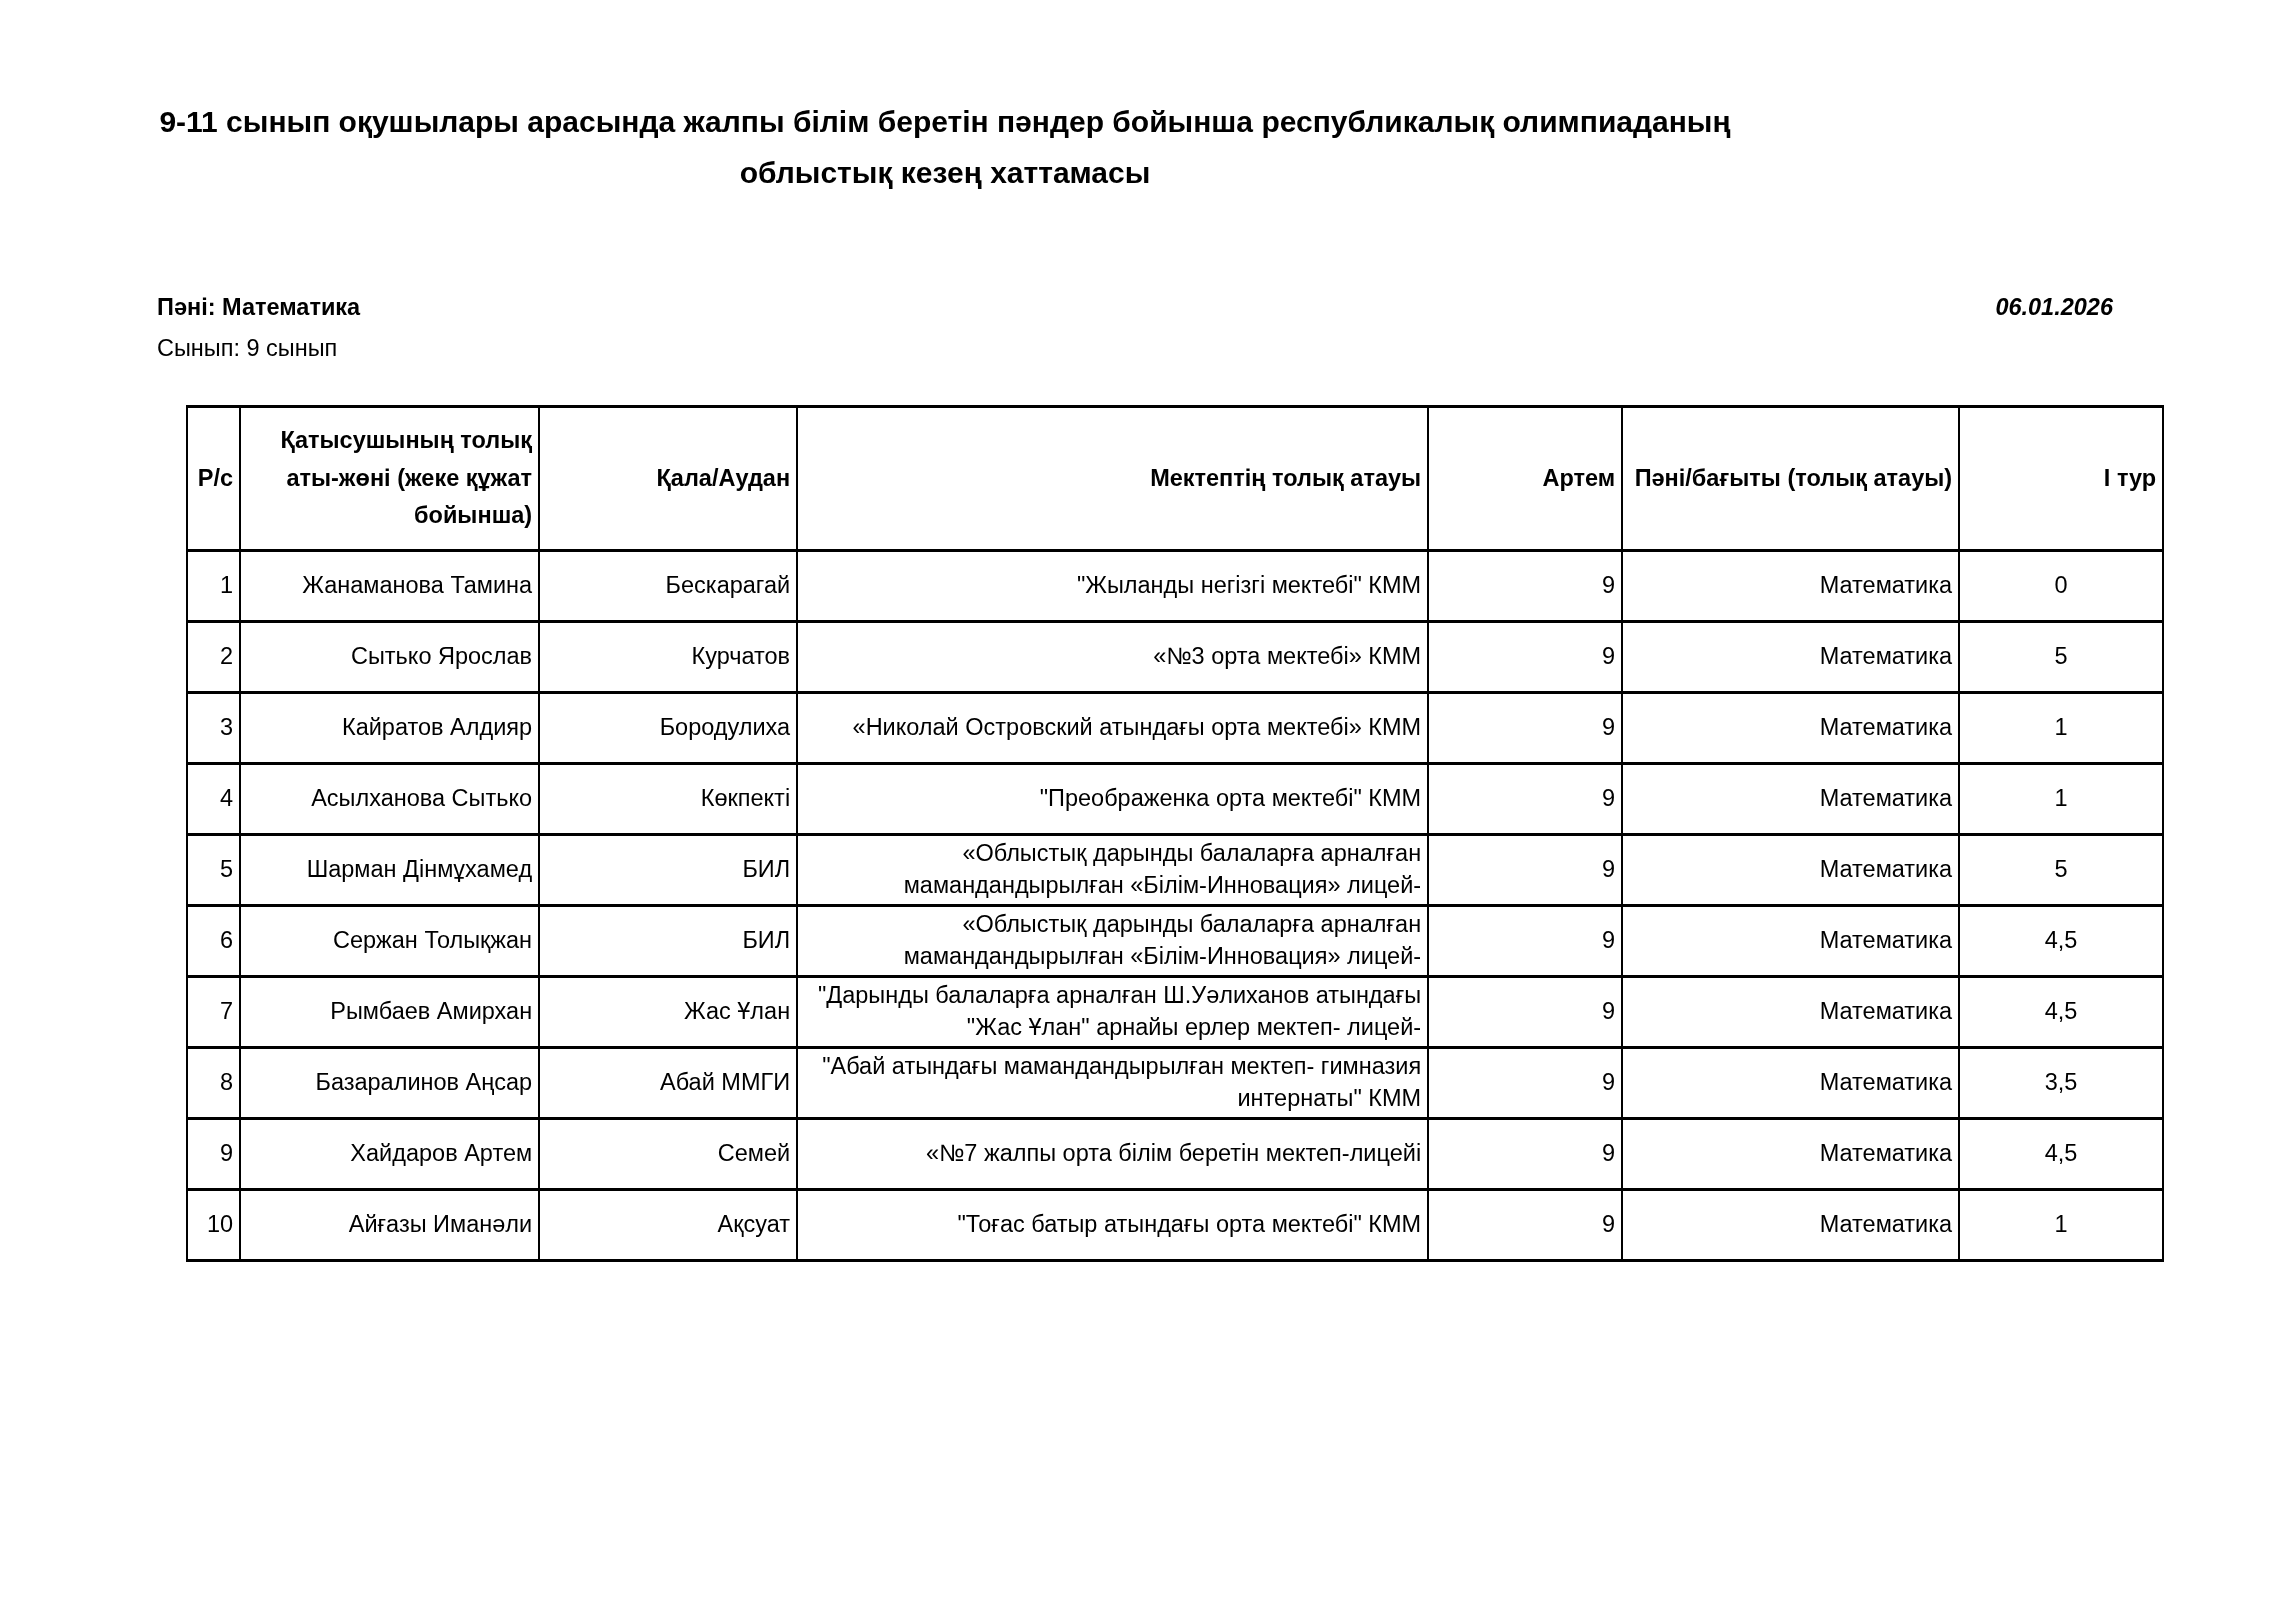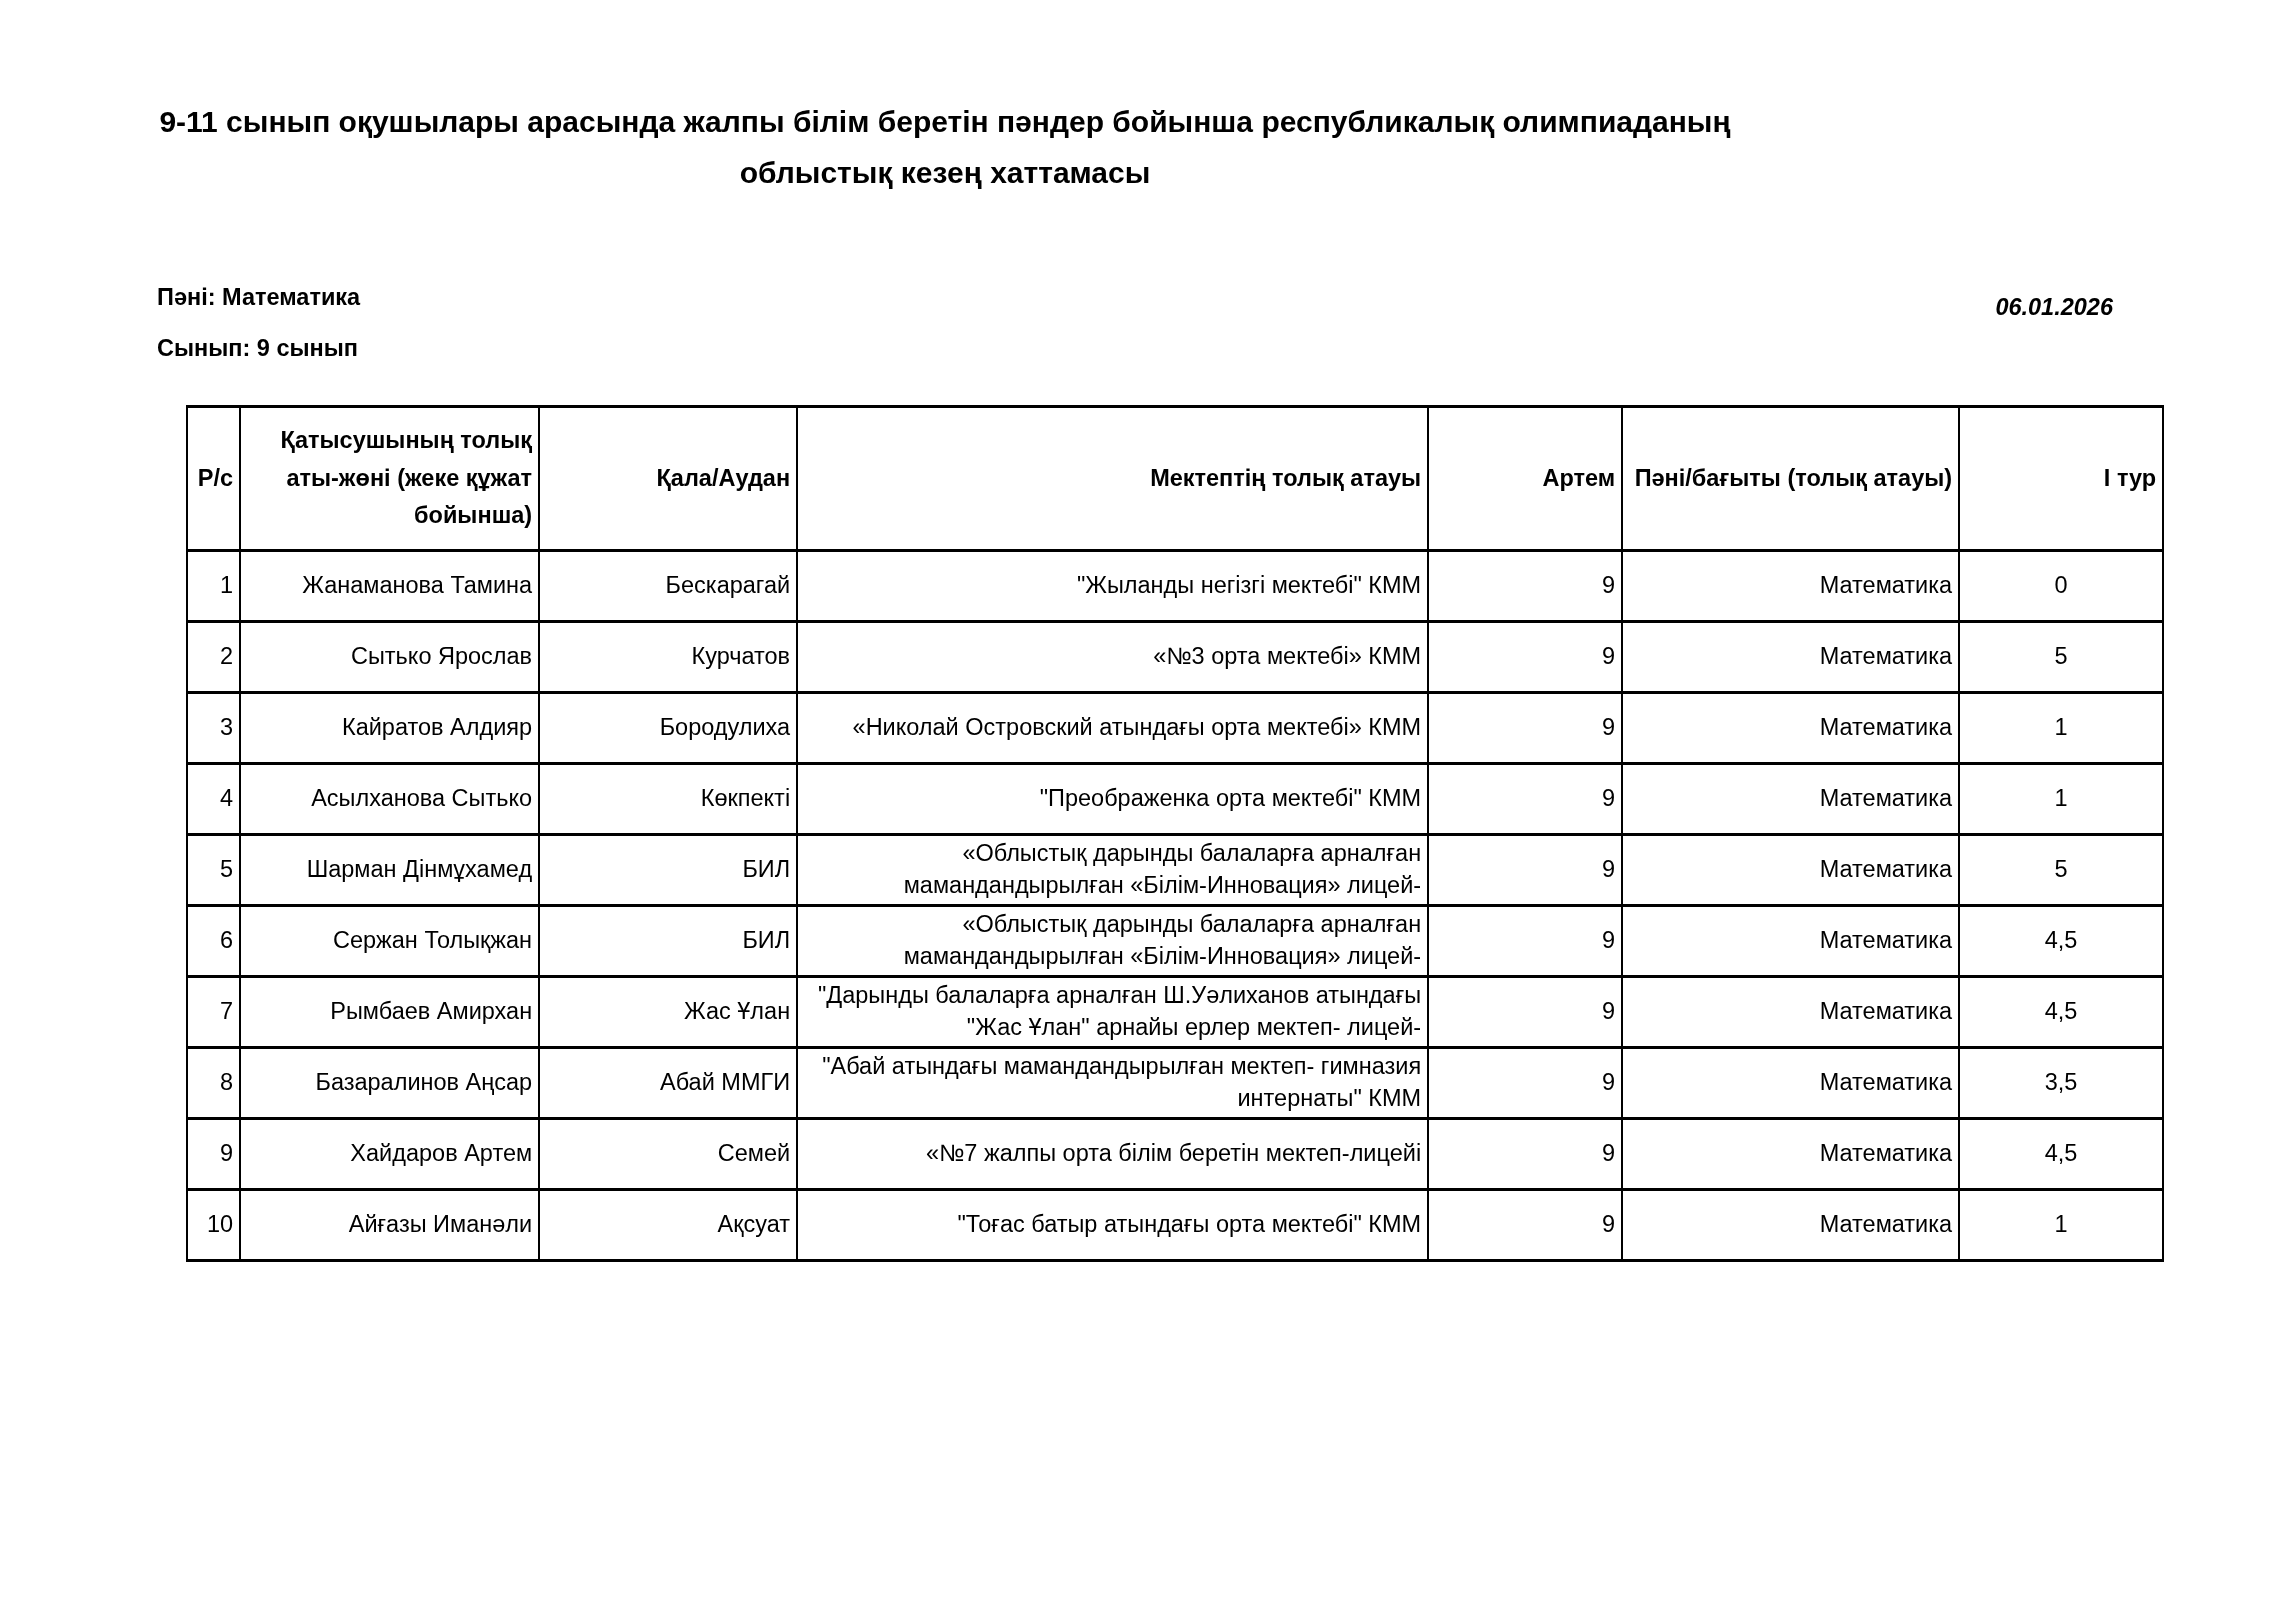--- a/index.html
+++ b/index.html
@@ -5,22 +5,22 @@
   html,body{margin:0;padding:0;}
   body{
     width:2293px;height:1621px;position:relative;background:#ffffff;
     font-family:"Liberation Sans", sans-serif;color:#000;
   }
   .doc-title{
     position:absolute;top:96px;left:0;width:1890px;
     padding:0 127px;box-sizing:border-box;
     text-align:center;font-size:30px;font-weight:bold;line-height:1.7;
   }
-  .meta-subject{position:absolute;top:284px;left:157px;font-size:23.5px;font-weight:bold;}
-  .meta-class{position:absolute;top:335px;left:157px;font-size:23.5px;font-weight:bold;}
+  .meta-subject{position:absolute;top:294px;left:157px;font-size:23.5px;font-weight:bold;}
+  .meta-class{position:absolute;top:335px;left:157px;font-size:23.5px;font-weight:normal;}
   .meta-date{position:absolute;top:294px;right:180px;font-size:23.5px;font-weight:bold;font-style:italic;}
   table.results{
     position:absolute;top:405px;left:186px;
     border-collapse:collapse;table-layout:fixed;width:1976px;
   }
   table.results th, table.results td{
     border-left:2.9px solid #000;border-right:2.9px solid #000;
     border-top:3.9px solid #000;border-bottom:3.9px solid #000;
     font-size:23.5px;vertical-align:middle;overflow:hidden;
     padding:2px 5.9px;box-sizing:border-box;line-height:1.35;

